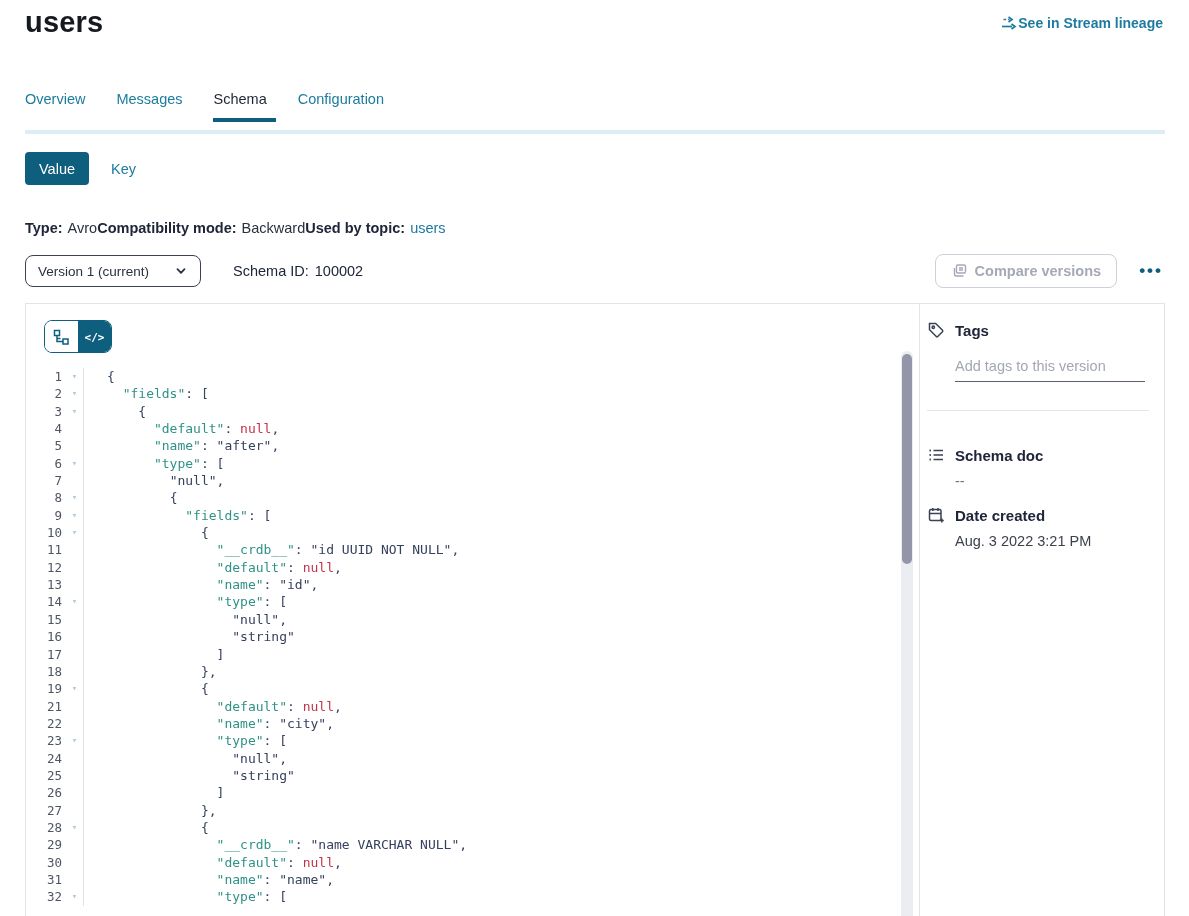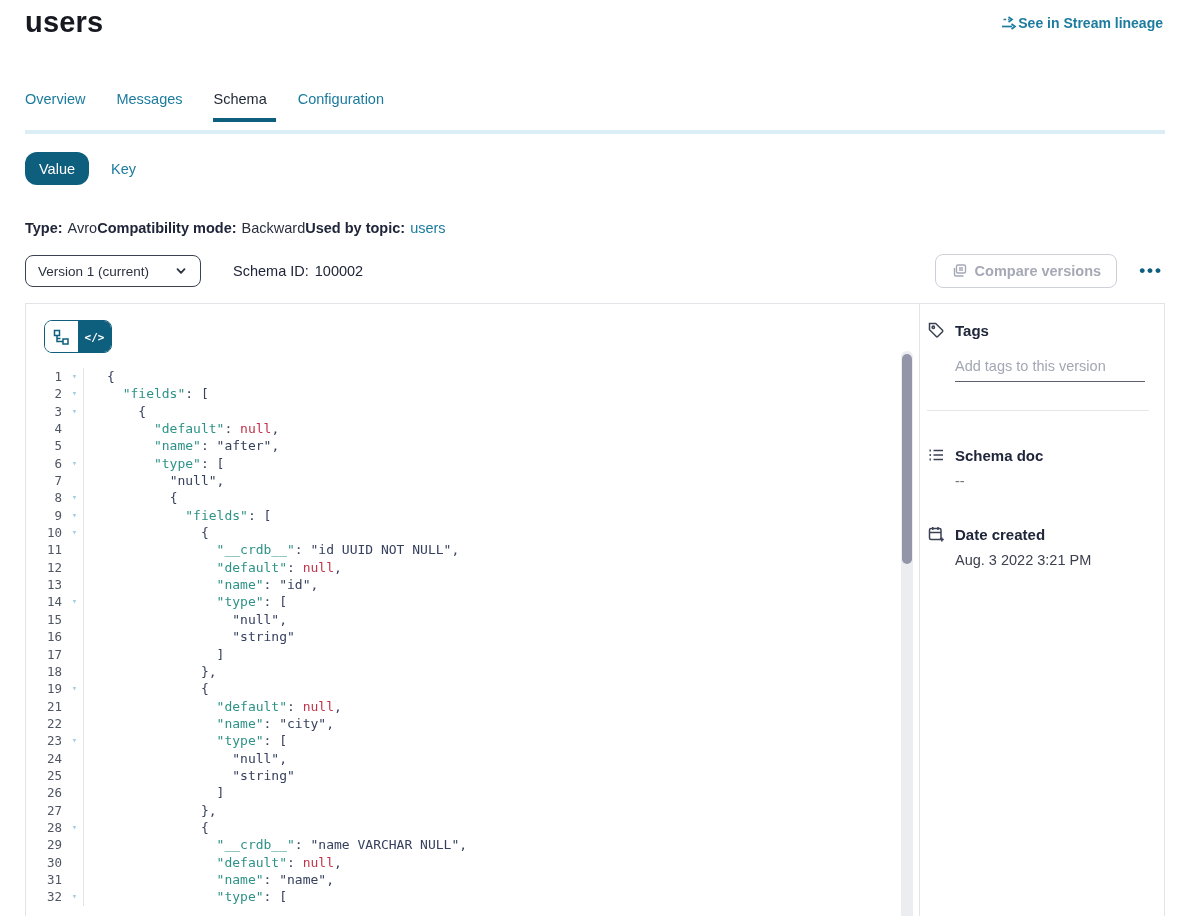--- a/index.html
+++ b/index.html
@@ -26,21 +26,21 @@
   .lineage{position:absolute;right:26px;top:15px;display:flex;align-items:center;color:var(--link);font-weight:600;font-size:14px;cursor:pointer}
 
   
   .tabs{position:absolute;top:91px;left:25px;right:24px;display:flex;gap:31px;border-bottom:4px solid #DBEEF5;padding-bottom:23px}
   .tab{font-size:14.5px;color:var(--link);position:relative;cursor:pointer;font-weight:500}
   .tab.active{color:#1F2633;cursor:default}
   .tab.active::after{content:"";position:absolute;left:-1px;right:-9px;bottom:-15px;height:4px;background:var(--dark-teal)}
 
   
   .seg{position:absolute;top:152px;left:25px;display:flex;align-items:center}
-  .seg-value{background:var(--dark-teal);color:#fff;border:none;border-radius:12px;height:33px;padding:0 14px;font-size:14.5px}
+  .seg-value{background:var(--dark-teal);color:#fff;border:none;border-radius:4px;height:33px;padding:0 14px;font-size:14.5px}
   .seg-key{background:none;border:none;color:var(--link);margin-left:22px;font-size:14.5px;padding:0}
 
   
   .meta{position:absolute;top:220px;left:25px;display:flex;color:#2A3040}
   .meta .item{display:flex;gap:5px}
   .meta .lbl{font-weight:700;color:#20263A}
   .meta .link{color:var(--link);cursor:pointer}
 
   
   .vbar{position:absolute;top:253px;left:25px;right:24px;height:36px;display:flex;align-items:center}
@@ -75,21 +75,21 @@
   .sb-thumb{position:absolute;top:3px;left:1px;width:10px;height:210px;background:#9396A8;border-radius:5px;cursor:grab}
 
   
   .sidebar{flex:1;border-left:1px solid var(--border);padding:17px 15px 0 7px}
   .side-head{display:flex;align-items:center;gap:10px;font-weight:700;font-size:15px;color:#20263A}
   .side-head svg{flex:none;color:#3A4254}
   .tags-input{display:block;margin:19px 0 0 28px;width:190px;border:none;border-bottom:1px solid #5A6070;outline:none;font-size:14.5px;padding:0 0 7px;color:#2A3040;font-family:"Liberation Sans",sans-serif;background:transparent}
   .tags-input::placeholder{color:#A2A7B3}
   .side-hr{border:none;border-top:1px solid #E5E6EA;margin:28px 0 0 0}
   .sec-doc{margin-top:35px}
-  .sec-date{margin-top:36px}
+  .sec-date{margin-top:17px}
   .side-val{margin:9px 0 0 28px;font-size:14.5px;color:#3C414E}
   .side-val.dim{color:#6E7380}
 </style>
 </head>
 <body>
 
 <h1 class="page-title">users</h1>
 
 <a class="lineage">
   <svg width="17" height="16" viewBox="0 0 17 16" fill="none" stroke="currentColor" stroke-width="1.7">

